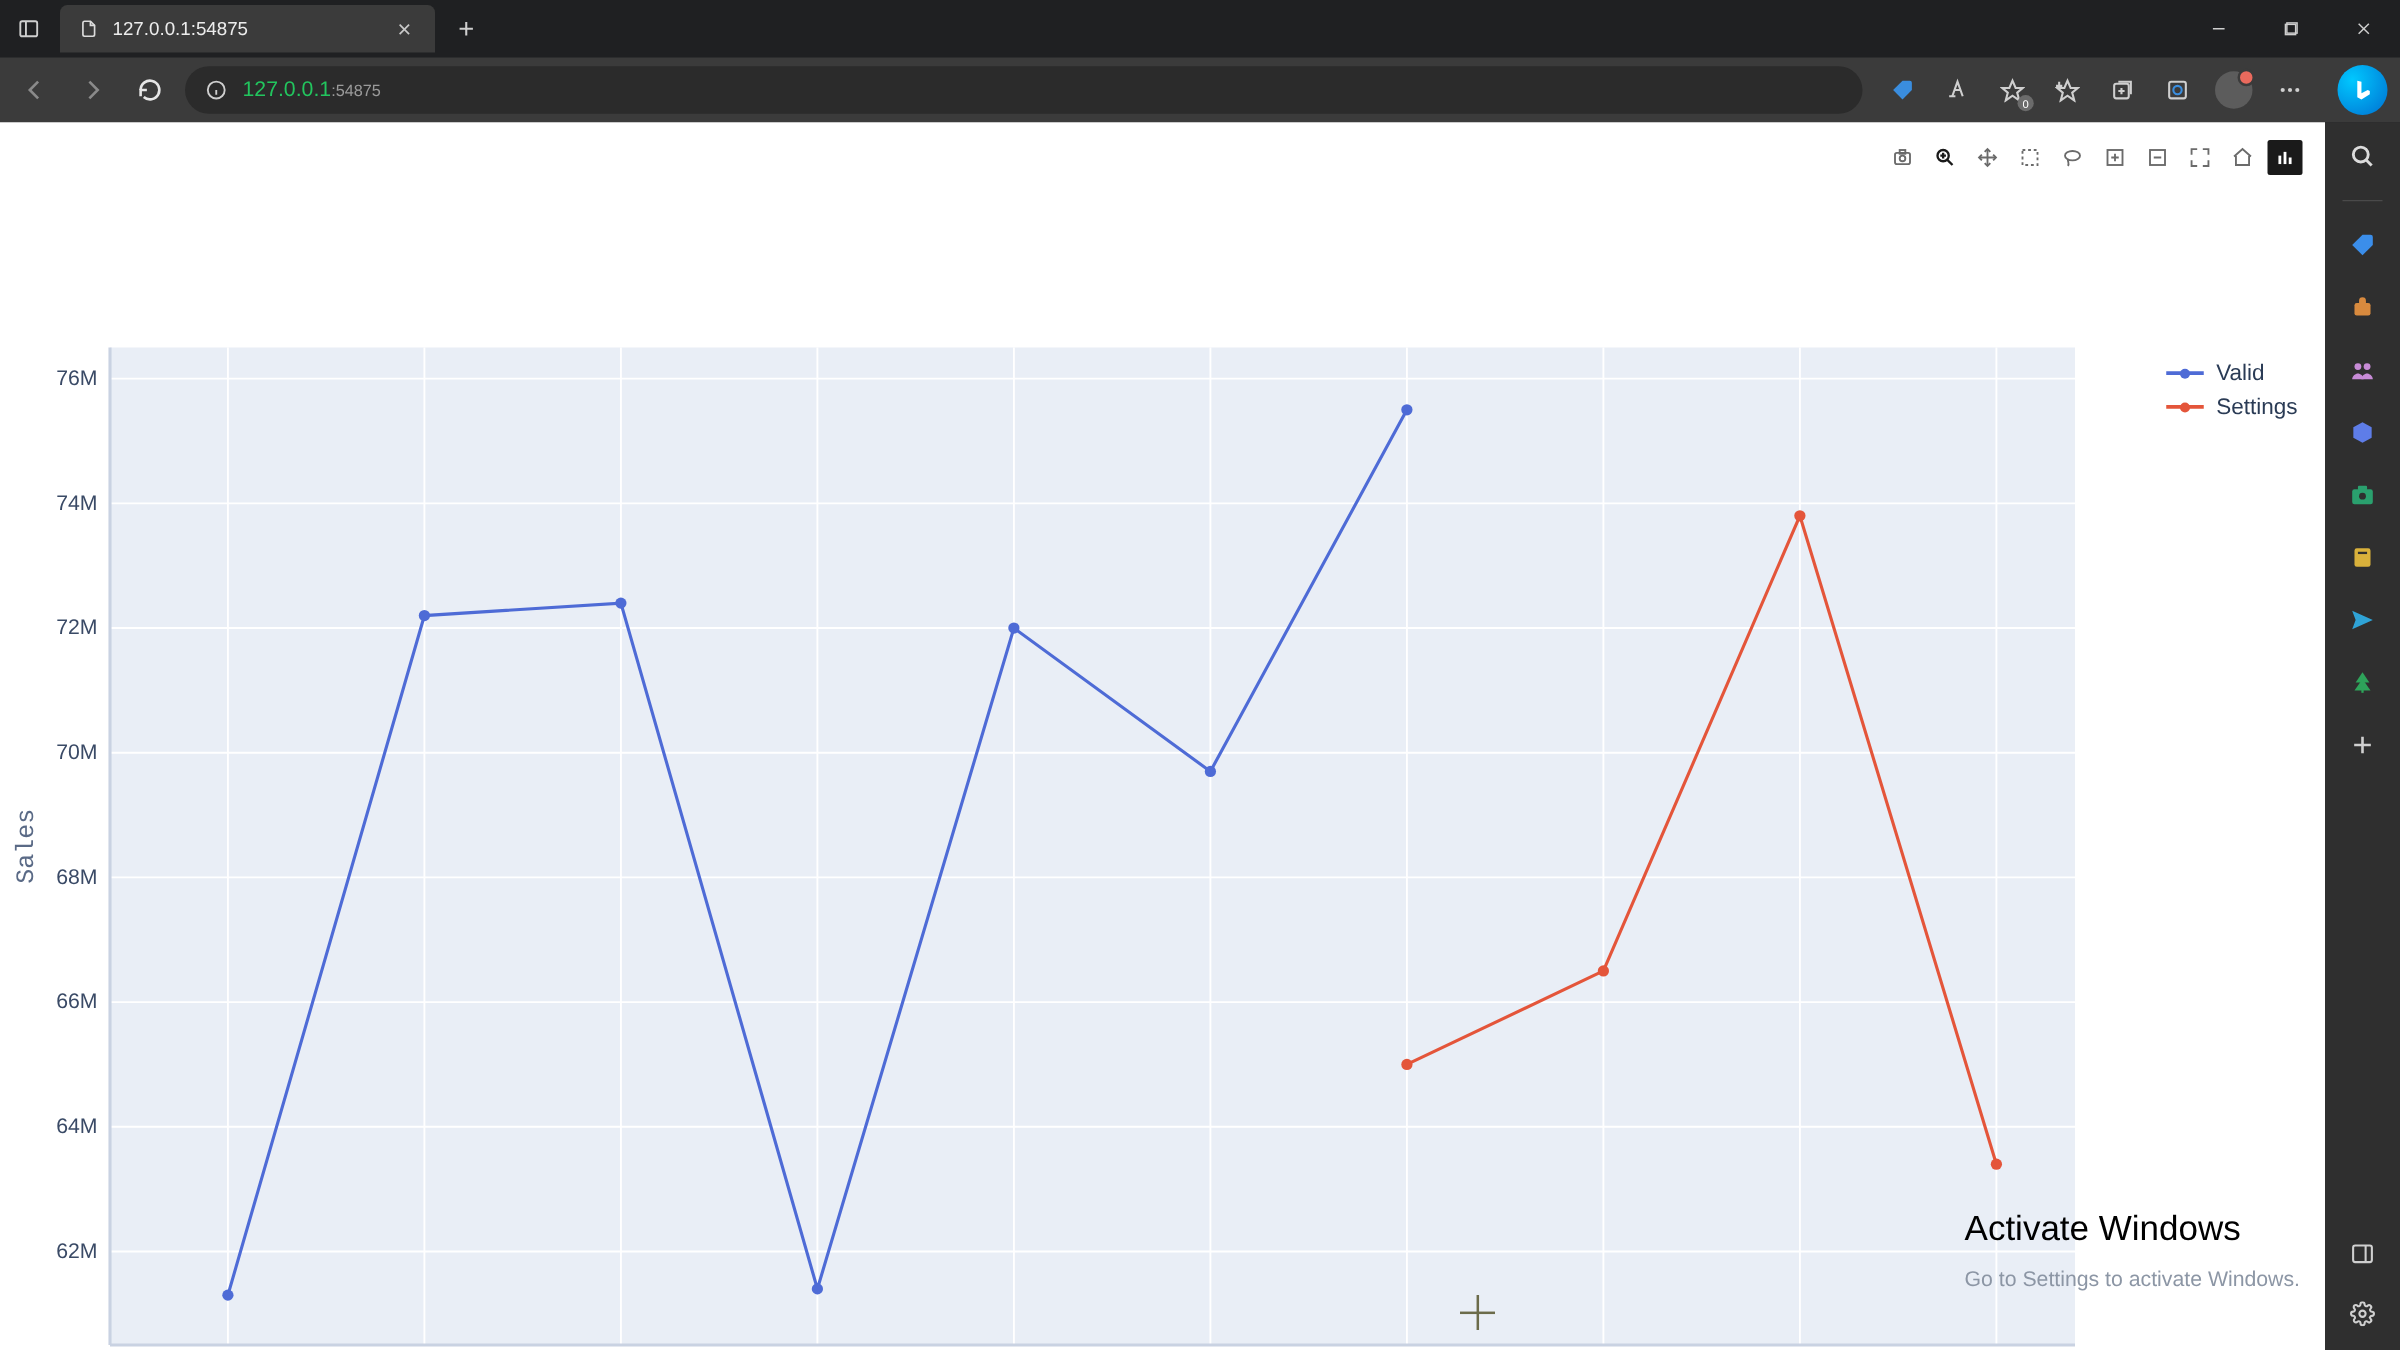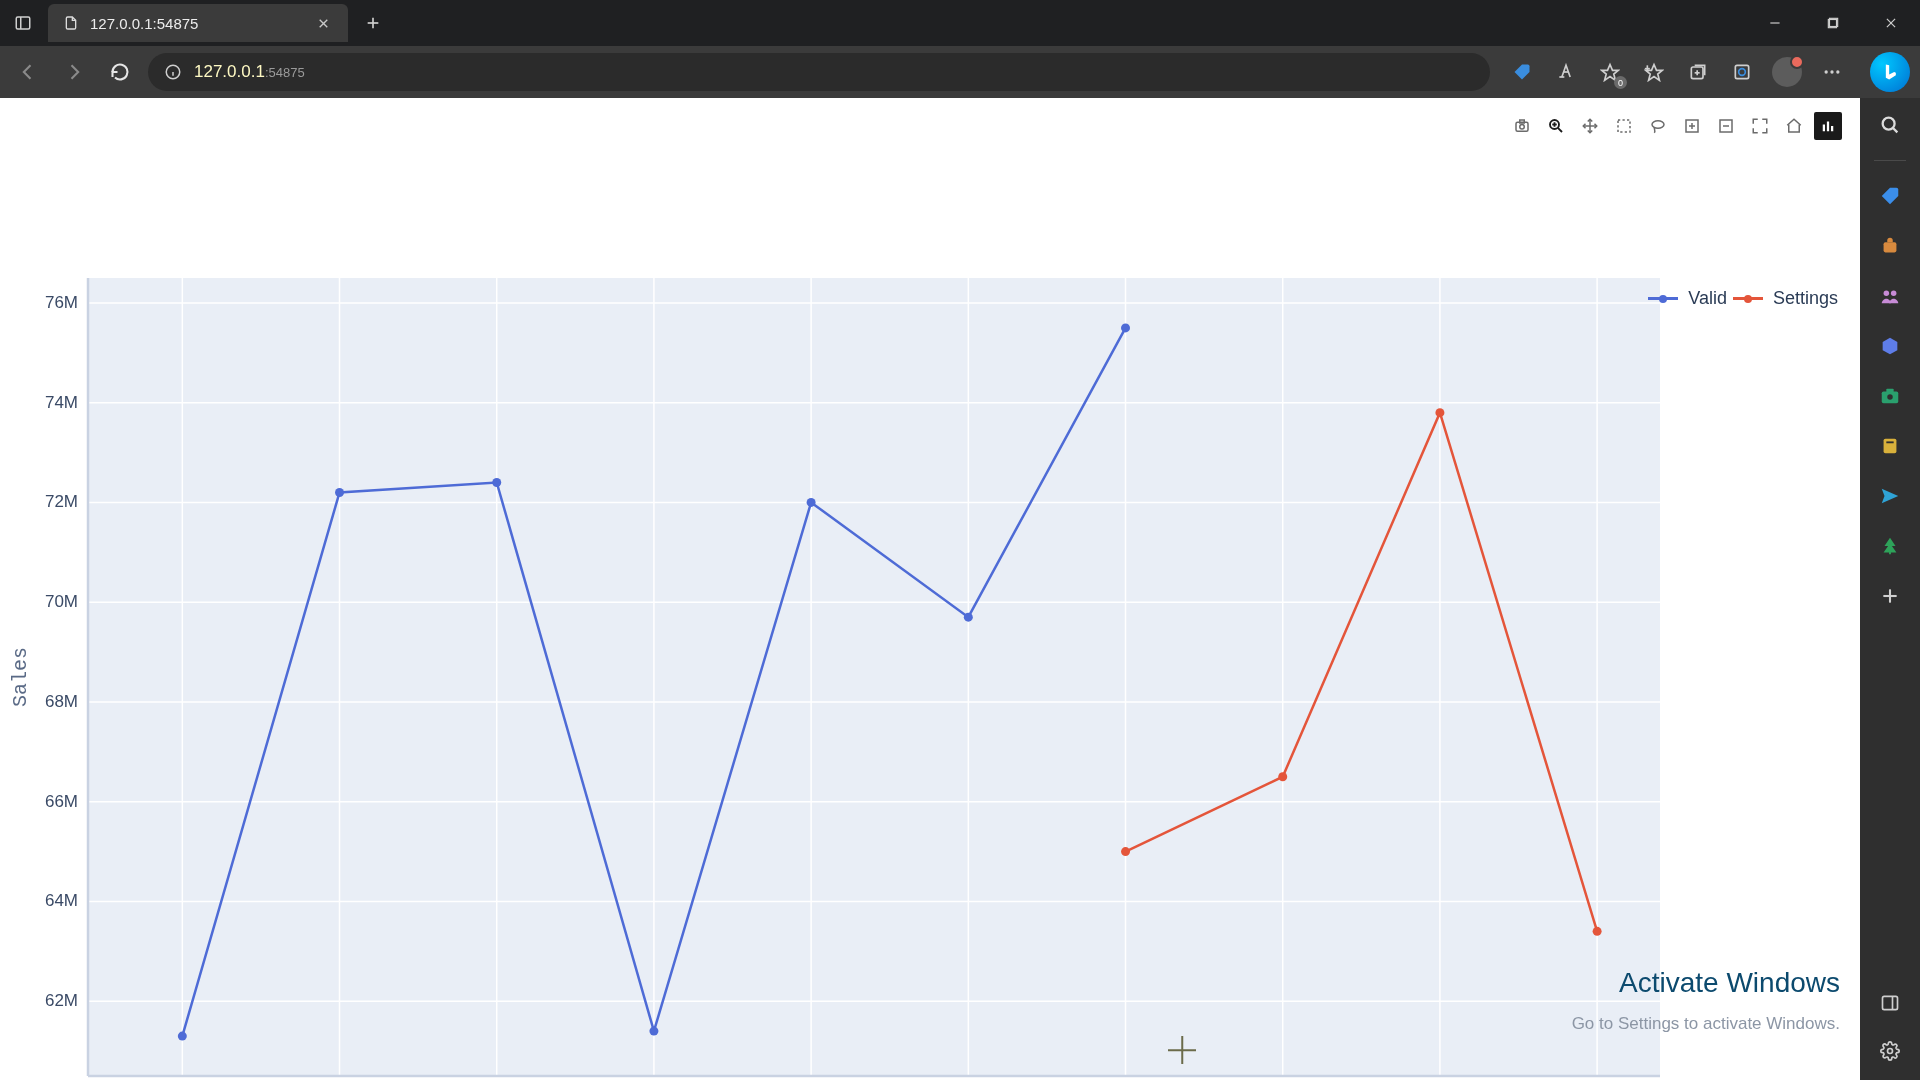--- a/index.html
+++ b/index.html
@@ -17,21 +17,21 @@
   .newtab { width:34px; height:34px; display:flex; align-items:center; justify-content:center; color:#cfcfcf; margin-left:8px; border-radius:4px; }
   .tabbar .spacer { flex:1; }
   .winbtns { display:flex; height:46px; }
   .winbtn { width:58px; display:flex; align-items:center; justify-content:center; color:#cfcfcf; }
 
   .addrbar { height:52px; background:#3b3b3b; display:flex; align-items:center; padding:0 10px; gap:10px; }
   .navbtn { width:36px; height:36px; display:flex; align-items:center; justify-content:center; color:#8a8a8a; border-radius:4px; }
   .navbtn.enabled { color:#e6e6e6; }
   .urlbox { flex:1; height:38px; background:#2b2b2b; border-radius:20px; display:flex; align-items:center; padding:0 14px; gap:10px; color:#cfcfcf; }
   .urlbox .info { width:22px; height:22px; display:flex; align-items:center; justify-content:center; color:#cfcfcf; }
-  .url-host { color:#fef9c3; font-size:17px; }
+  .url-host { color:#22c55e; font-size:17px; }
   .url-port { color:#9a9a9a; font-size:13px; }
   .addr-icons { display:flex; align-items:center; gap:16px; margin-left:8px; }
   .addr-icons .ico { width:28px; height:28px; display:flex; align-items:center; justify-content:center; color:#cfcfcf; position:relative; }
   .addr-icons .avatar { width:30px; height:30px; border-radius:50%; background:#5c5c5c; position:relative; }
   .addr-icons .avatar::after { content:""; position:absolute; top:-2px; right:-2px; width:10px; height:10px; border-radius:50%; background:#ea6a5d; border:2px solid #3b3b3b; }
   .bing { width:40px; height:40px; border-radius:50%; background:radial-gradient(circle at 30% 30%, #00c8ff, #0070d1); display:flex; align-items:center; justify-content:center; margin-left:8px; }
 
   
   .viewport { position:absolute; top:98px; left:0; bottom:0; right:60px; background:#ffffff; }
   .edge-sidebar { position:absolute; top:98px; right:0; bottom:0; width:60px; background:#2f2f2f; display:flex; flex-direction:column; align-items:center; padding-top:10px; gap:16px; }
@@ -61,29 +61,29 @@
   .plotbg { fill:#e9eef6; }
   .grid line { stroke:#ffffff; stroke-width:1.5; }
   .axis text { fill:#3a4a66; font-size:17px; font-family: Verdana, Arial, sans-serif; }
   .axis-label { fill:#5a6a86; font-size:20px; font-family: "Courier New", monospace; }
   .series-valid { stroke:#4e6bd6; stroke-width:2.5; fill:none; }
   .series-forecast { stroke:#e4553a; stroke-width:2.5; fill:none; }
   .pt-valid { fill:#4e6bd6; }
   .pt-forecast { fill:#e4553a; }
   .zeroline { stroke:#c9d2e2; stroke-width:2.5; }
 
-  .legend { position:absolute; right:22px; top:190px; display:flex; flex-direction:row; gap:6px; font-size:18px; color:#2a3b55; }
+  .legend { position:absolute; right:22px; top:190px; display:flex; flex-direction:column; gap:6px; font-size:18px; color:#2a3b55; }
   .legend .row { display:flex; align-items:center; gap:10px; }
   .legend .swatch { width:30px; height:2.5px; position:relative; }
   .legend .swatch::after { content:""; position:absolute; left:50%; top:50%; width:8px; height:8px; border-radius:50%; transform:translate(-50%,-50%); }
   .legend .swatch.valid { background:#4e6bd6; } .legend .swatch.valid::after { background:#4e6bd6; }
   .legend .swatch.forecast { background:#e4553a; } .legend .swatch.forecast::after { background:#e4553a; }
 
   .watermark { position:absolute; right:20px; bottom:46px; text-align:left; color:#8c96a5; }
-  .watermark .w1 { font-size:28px; color:#0c4a6e;text-align:right; }
+  .watermark .w1 { font-size:28px; color:#000000; }
   .watermark .w2 { font-size:17px; color:#8c96a5;margin-top:15px; }
 
   .crosshair { position:absolute; width:28px; height:28px; pointer-events:none; }
   .crosshair::before, .crosshair::after { content:""; position:absolute; background:#6b6b4a; }
   .crosshair::before { left:0; right:0; top:50%; height:1.5px; transform:translateY(-50%); }
   .crosshair::after  { top:0; bottom:0; left:50%; width:1.5px; transform:translateX(-50%); }
 </style>
 </head>
 <body>
 

